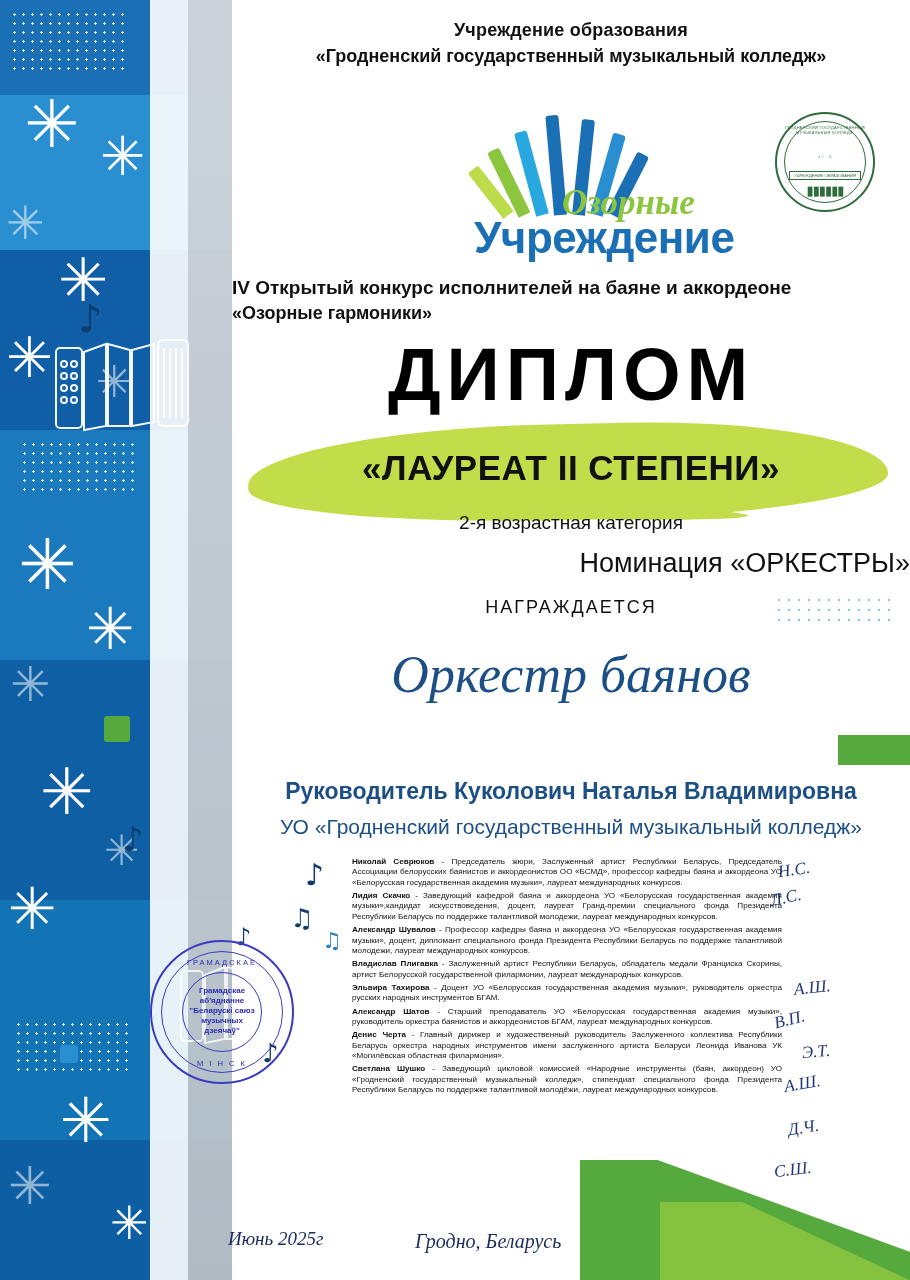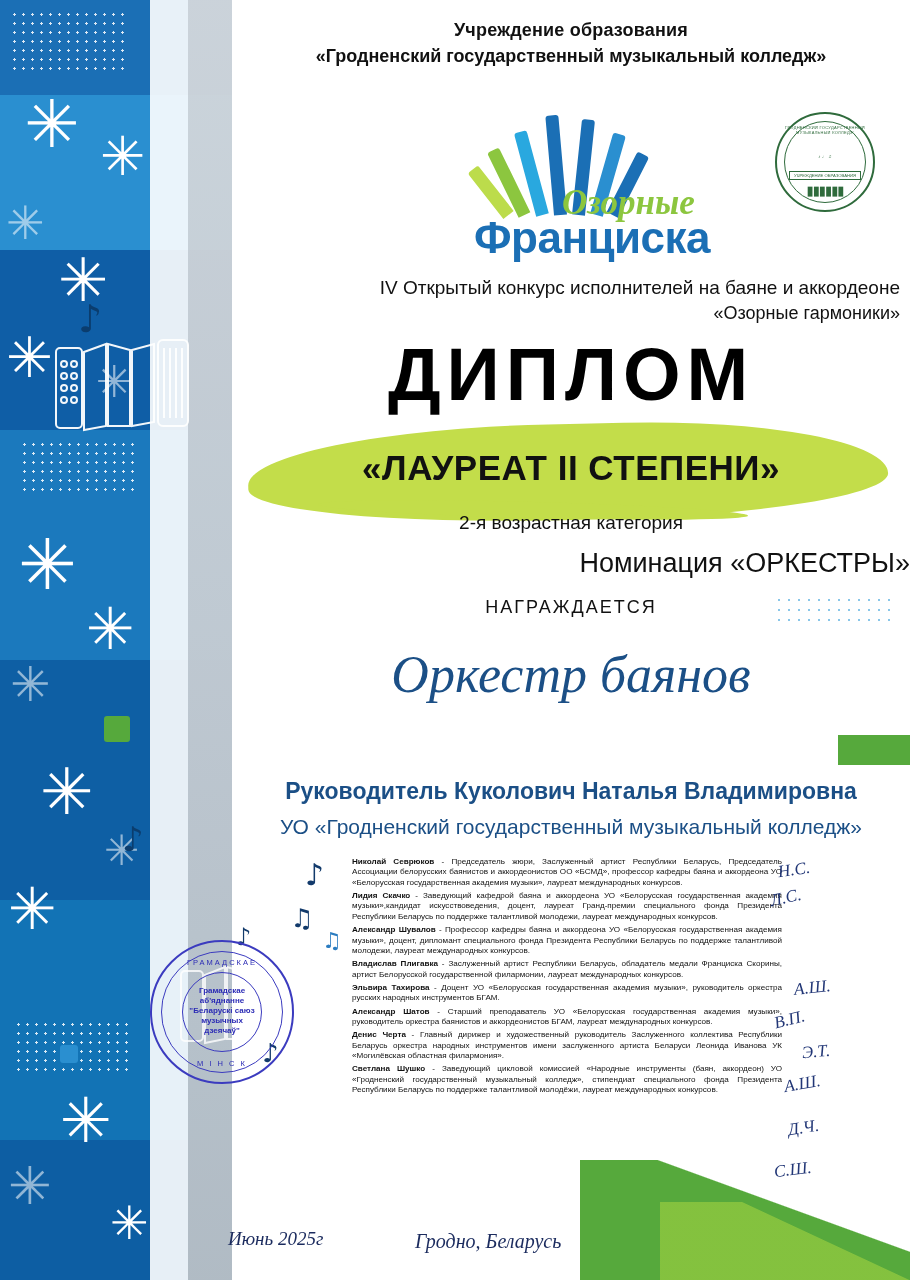--- a/index.html
+++ b/index.html
@@ -237,26 +237,25 @@
     text-align: center;
     font-size: 13px;
     letter-spacing: -1px;
   }
 
   
   .contest-title {
     position: absolute;
     left: 232px; right: 10px;
     top: 275px;
-    text-align: right;
+    text-align: left;
     font-size: 19px;
-    font-weight: 400;
+    font-weight: 700;
     color: #111;
     line-height: 1.35;
-    padding-left: 10px;
   }
   .contest-title .t2 { font-size: 18px; }
 
   .diploma {
     position: absolute;
     left: 232px; right: 0;
     top: 332px;
     text-align: center;
     font-family: Liberation Sans, sans-serif;
     font-weight: 700;
@@ -537,21 +536,21 @@
     <div class="fan">
       <i style="left:2px;  height:58px; background:#bcdc4b; transform:rotate(-38deg);"></i>
       <i style="left:18px; height:72px; background:#8cc63f; transform:rotate(-26deg);"></i>
       <i style="left:36px; height:86px; background:#29a8df; transform:rotate(-15deg);"></i>
       <i style="left:54px; height:100px; background:#1b6fb5; transform:rotate(-5deg);"></i>
       <i style="left:72px; height:96px; background:#1b6fb5; transform:rotate(6deg);"></i>
       <i style="left:90px; height:84px; background:#2a8fd0; transform:rotate(16deg);"></i>
       <i style="left:106px;height:68px; background:#1b6fb5; transform:rotate(27deg);"></i>
     </div>
     <div class="logo-text-1">Озорные</div>
-    <div class="logo-text-2">Франциска</div>
+    <div class="logo-text-2">Учреждение</div>
   </div>
 
   <div class="seal">
     <div class="inner"></div>
     <div class="arc">ГРОДНЕНСКИЙ ГОСУДАРСТВЕННЫЙ МУЗЫКАЛЬНЫЙ КОЛЛЕДЖ</div>
     <div class="badge-txt">♪ ♩ ♫</div>
     <div class="org">УЧРЕЖДЕНИЕ ОБРАЗОВАНИЯ</div>
     <div class="pipes">▮▮▮▮▮▮</div>
   </div>
 

